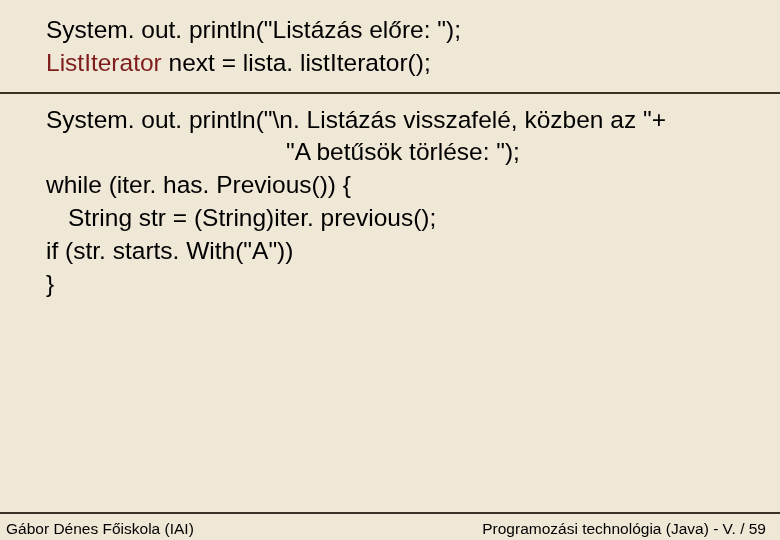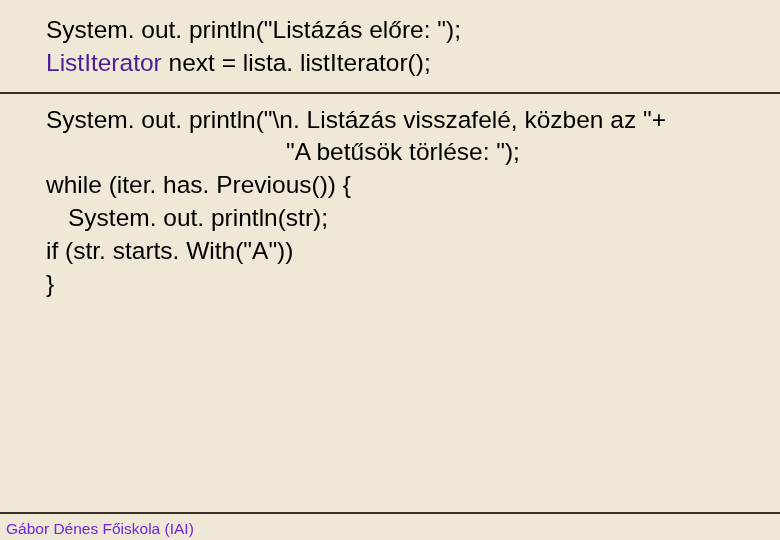--- a/index.html
+++ b/index.html
@@ -19,21 +19,21 @@
     height: 540px;
     box-sizing: border-box;
     position: relative;
   }
   .content {
     padding: 14px 8px 0 46px;
     font-size: 24.5px;
     line-height: 1.34;
     color: #000;
   }
-  .blue { color: #4c1d95; }
+  .blue { color: #7f1d1d; }
   .b { font-weight: normal; }
   .indent1 { padding-left: 22px; display: block; }
   .indent-str { padding-left: 240px; display: block; }
   hr.divider {
     border: none;
     border-top: 2px solid #393026;
     margin: 12px 0 10px -46px;
     width: 780px;
   }
   .footer {
@@ -43,21 +43,21 @@
     width: 780px;
     height: 28px;
     border-top: 2px solid #393026;
     font-size: 15.5px;
     font-family: Arial, Helvetica, sans-serif;
     display: flex;
     justify-content: space-between;
     align-items: center;
     padding: 3px 14px 0 6px;
     box-sizing: border-box;
-    color: #6d28d9;
+    color: #000000;
     background: #efe8d7;
   }
 </style>
 </head>
 <body>
 
 <div class="slide">
   <div class="content">
 
     <div><span>System. out. println("Listázás előre: ");</span></div>
@@ -67,26 +67,27 @@
 
 
     <hr class="divider">
 
     <div><span>System. out. println("\n. Listázás visszafelé, közben az "+</span></div>
 
     <span class="indent-str"><span>"A betűsök törlése: ");</span></span>
 
     <div><span>while (iter. </span><span class="b">has. Previous()</span><span>) {</span></div>
 
+    <span class="indent1"><span>String str = (String)iter. </span><span class="b">previous()</span><span>;</span></span>
 
-    <span class="indent1"><span>System. out. println(str);</span></span>
 
     <div><span>if (str. starts. With("A"))</span></div>
 
 
     <div><span>}</span></div>
 
   </div>
 
   <div class="footer">
     <span>Gábor Dénes Főiskola (IAI)</span>
+    <span>Programozási technológia (Java)  -  V. / 59</span>
   </div>
 </div>
 
 </body></html>

